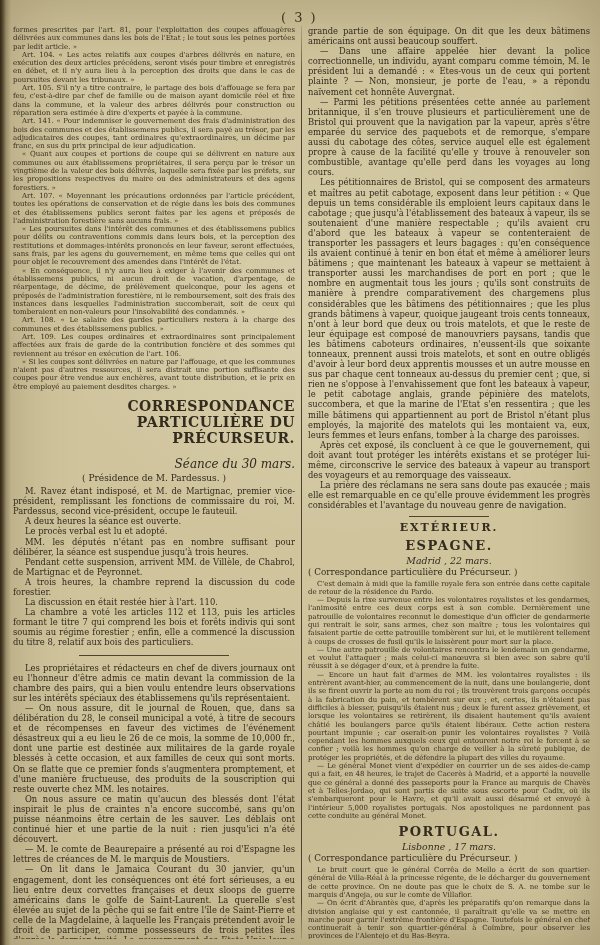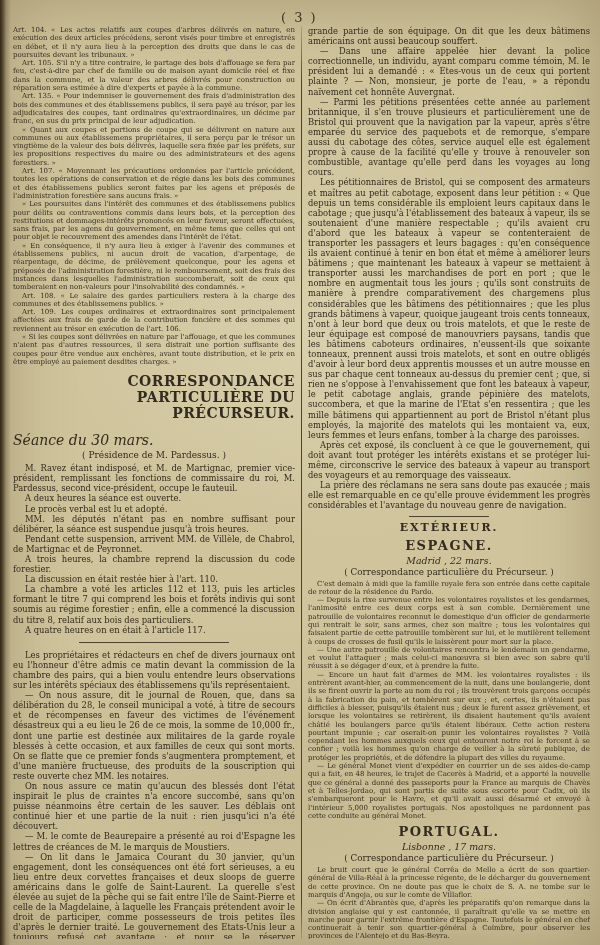--- a/index.html
+++ b/index.html
@@ -41,46 +41,47 @@
   
   .small p{font-size:7px;line-height:8.3px;text-indent:9px;color:#362e21;}
   
   .medium p{font-size:8.4px;line-height:10.1px;text-indent:12px;}
   .no-indent-first p:first-child{text-indent:0;}
   
   .corr-heading{
     text-align:right;font-weight:bold;font-size:14px;letter-spacing:0.5px;
     margin:7px 0 11px 0;
   }
-  .session-title{text-align:left;font-style:italic;font-size:14px;margin:3px 0 2px 0;}
+  .session-title{text-align:right;font-style:italic;font-size:12px;margin:3px 0 2px 0;}
   .presidency{text-align:center;font-size:9px;margin:2px 0 3px 0;}
   .divider{border:0;border-top:1px solid var(--rule);width:150px;margin:7px auto 7px auto;}
   .divider.short{width:80px;margin:5px auto 4px auto;}
   .ext-heading{text-align:center;font-weight:bold;font-size:11px;letter-spacing:2px;margin:2px 0 3px 0;}
   .country-heading{text-align:center;font-weight:bold;font-size:13px;letter-spacing:1.5px;margin:4px 0 2px 0;}
   .dateline{text-align:center;font-style:italic;font-size:9.4px;margin:1px 0 1px 0;}
-  .source-line{text-align:center;font-size:8.8px;margin:1px 0 3px 0;}
+  .source-line{text-align:left;font-size:8.8px;margin:1px 0 3px 0;}
   section{display:block;}
 </style>
 </head>
 <body>
 
 <div id="page">
   <div class="stain s1"></div>
   <div class="stain s2"></div>
 
   <div class="page-number">( 3 )</div>
 
   <div class="columns">
 
     <div class="col">
       <section class="small no-indent-first">
+          <p>formes prescrites par l'art. 81, pour l'exploitation des coupes affouagères délivrées aux communes dans les bois de l'Etat ; le tout sous les peines portées par ledit article. »</p>
           <p>Art. 104. « Les actes relatifs aux coupes d'arbres délivrés en nature, en exécution des deux articles précédens, seront visés pour timbre et enregistrés en débet, et il n'y aura lieu à la perception des droits que dans le cas de poursuites devant les tribunaux. »</p>
           <p>Art. 105. S'il n'y a titre contraire, le partage des bois d'affouage se fera par feu, c'est-à-dire par chef de famille ou de maison ayant domicile réel et fixe dans la commune, et la valeur des arbres délivrés pour construction ou réparation sera estimée à dire d'experts et payée à la commune.</p>
-          <p>Art. 135. « Pour indemniser le gouvernement des frais d'administration des bois des communes et des établissemens publics, il sera payé au trésor, par les adjudicataires des coupes, tant ordinaires qu'extraordinaires, un décime par franc, en sus du prix principal de leur adjudication.</p>
+          <p>Art. 141. « Pour indemniser le gouvernement des frais d'administration des bois des communes et des établissemens publics, il sera payé au trésor, par les adjudicataires des coupes, tant ordinaires qu'extraordinaires, un décime par franc, en sus du prix principal de leur adjudication.</p>
           <p>« Quant aux coupes et portions de coupe qui se délivrent en nature aux communes ou aux établissemens propriétaires, il sera perçu par le trésor un vingtième de la valeur des bois délivrés, laquelle sera fixée par les préfets, sur les propositions respectives du maire ou des administrateurs et des agens forestiers. »</p>
           <p>Art. 107. « Moyennant les précautions ordonnées par l'article précédent, toutes les opérations de conservation et de régie dans les bois des communes et des établissemens publics seront faites par les agens et préposés de l'administration forestière sans aucuns frais. »</p>
           <p>« Les poursuites dans l'intérêt des communes et des établissemens publics pour délits ou contraventions commis dans leurs bois, et la perception des restitutions et dommages-intérêts prononcés en leur faveur, seront effectuées, sans frais, par les agens du gouvernement, en même tems que celles qui ont pour objet le recouvrement des amendes dans l'intérêt de l'état.</p>
           <p>« En conséquence, il n'y aura lieu à exiger à l'avenir des communes et établissemens publics, ni aucun droit de vacation, d'arpentage, de réarpentage, de décime, de prélèvement quelconque, pour les agens et préposés de l'administration forestière, ni le remboursement, soit des frais des instances dans lesquelles l'administration succomberait, soit de ceux qui tomberaient en non-valeurs pour l'insolvabilité des condamnés. »</p>
           <p>Art. 108. « Le salaire des gardes particuliers restera à la charge des communes et des établissemens publics. »</p>
           <p>Art. 109. Les coupes ordinaires et extraordinaires sont principalement affectées aux frais de garde de la contribution foncière et des sommes qui reviennent au trésor en exécution de l'art. 106.</p>
           <p>« Si les coupes sont délivrées en nature par l'affouage, et que les communes n'aient pas d'autres ressources, il sera distrait une portion suffisante des coupes pour être vendue aux enchères, avant toute distribution, et le prix en être employé au paiement desdites charges. »</p>
         </section>
 
       <section>
@@ -89,21 +90,20 @@
         <div class="presidency">( Présidence de M. Pardessus. )</div>
         <div class="medium">
             <p>M. Ravez étant indisposé, et M. de Martignac, premier vice-président, remplissant les fonctions de commissaire du roi, M. Pardessus, second vice-président, occupe le fauteuil.</p>
             <p>A deux heures la séance est ouverte.</p>
             <p>Le procès verbal est lu et adopté.</p>
             <p>MM. les députés n'étant pas en nombre suffisant pour délibérer, la séance est suspendue jusqu'à trois heures.</p>
             <p>Pendant cette suspension, arrivent MM. de Villèle, de Chabrol, de Martignac et de Peyronnet.</p>
             <p>A trois heures, la chambre reprend la discussion du code forestier.</p>
             <p>La discussion en était restée hier à l'art. 110.</p>
             <p>La chambre a voté les articles 112 et 113, puis les articles formant le titre 7 qui comprend les bois et forêts indivis qui sont soumis au régime forestier ; enfin, elle a commencé la discussion du titre 8, relatif aux bois des particuliers.</p>
-            <p>A quatre heures on en était à l'article 117.</p>
           </div>
       </section>
 
       <hr class="divider">
 
       <section class="medium">
           <p>Les propriétaires et rédacteurs en chef de divers journaux ont eu l'honneur d'être admis ce matin devant la commission de la chambre des pairs, qui a bien voulu entendre leurs observations sur les intérêts spéciaux des établissemens qu'ils représentaient.</p>
           <p>— On nous assure, dit le journal de Rouen, que, dans sa délibération du 28, le conseil municipal a voté, à titre de secours et de récompenses en faveur des victimes de l'événement désastreux qui a eu lieu le 26 de ce mois, la somme de 10,000 fr., dont une partie est destinée aux militaires de la garde royale blessés à cette occasion, et aux familles de ceux qui sont morts. On se flatte que ce premier fonds s'augmentera promptement, et d'une manière fructueuse, des produits de la souscription qui reste ouverte chez MM. les notaires.</p>
           <p>On nous assure ce matin qu'aucun des blessés dont l'état inspirait le plus de craintes n'a encore succombé, sans qu'on puisse néanmoins être certain de les sauver. Les déblais ont continué hier et une partie de la nuit : rien jusqu'ici n'a été découvert.</p>
           <p>— M. le comte de Beaurepaire a présenté au roi d'Espagne les lettres de créances de M. le marquis de Moustiers.</p>

